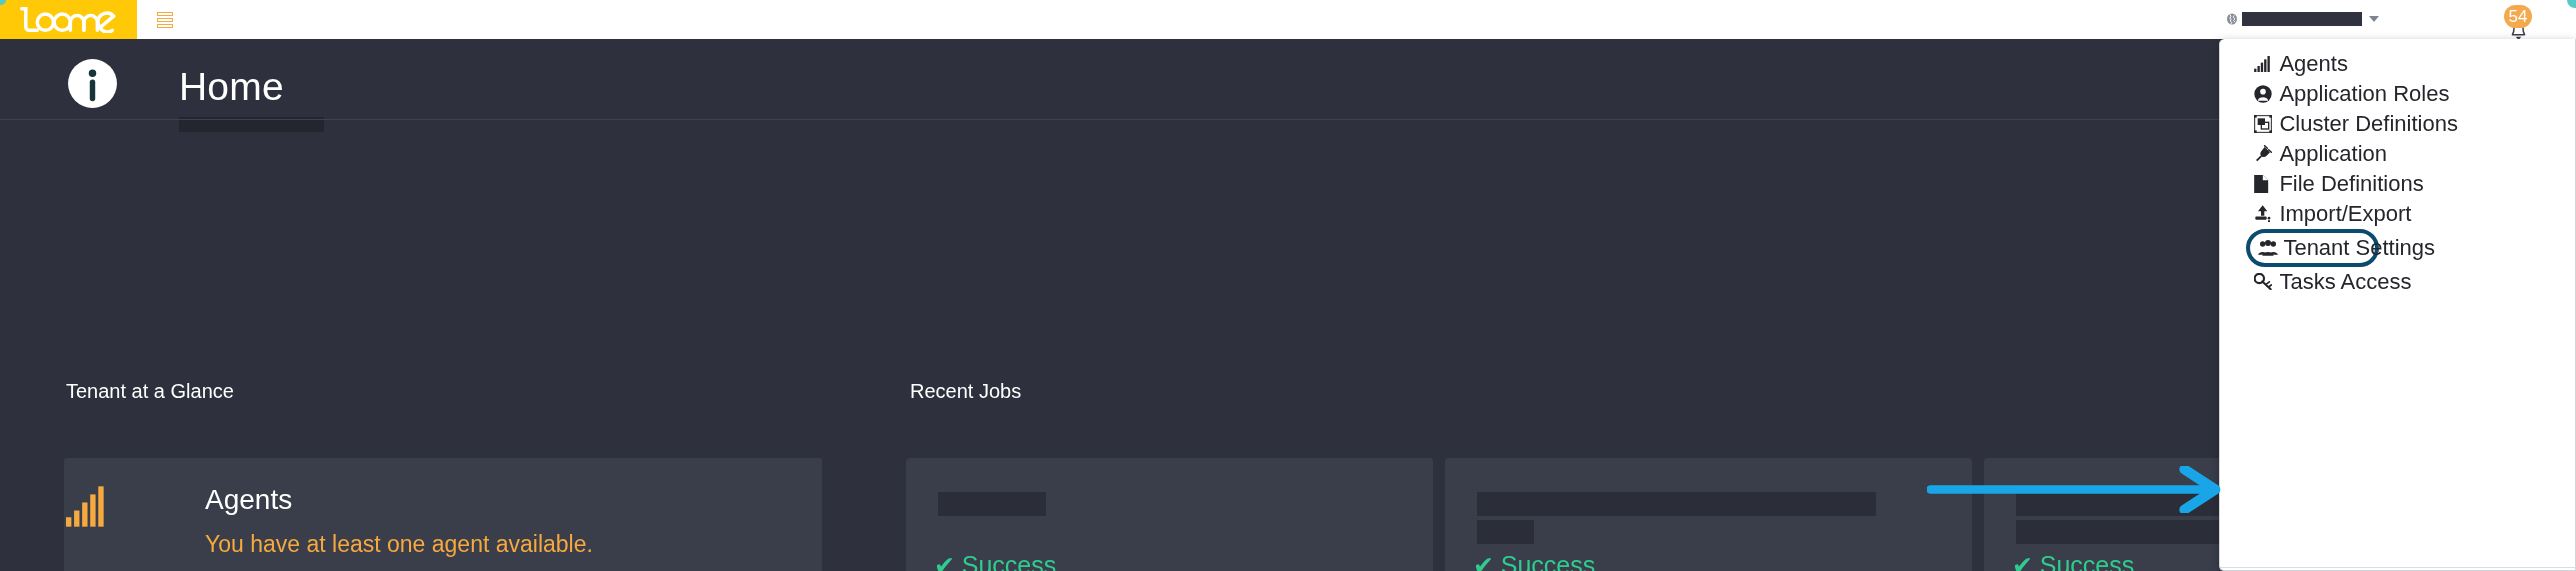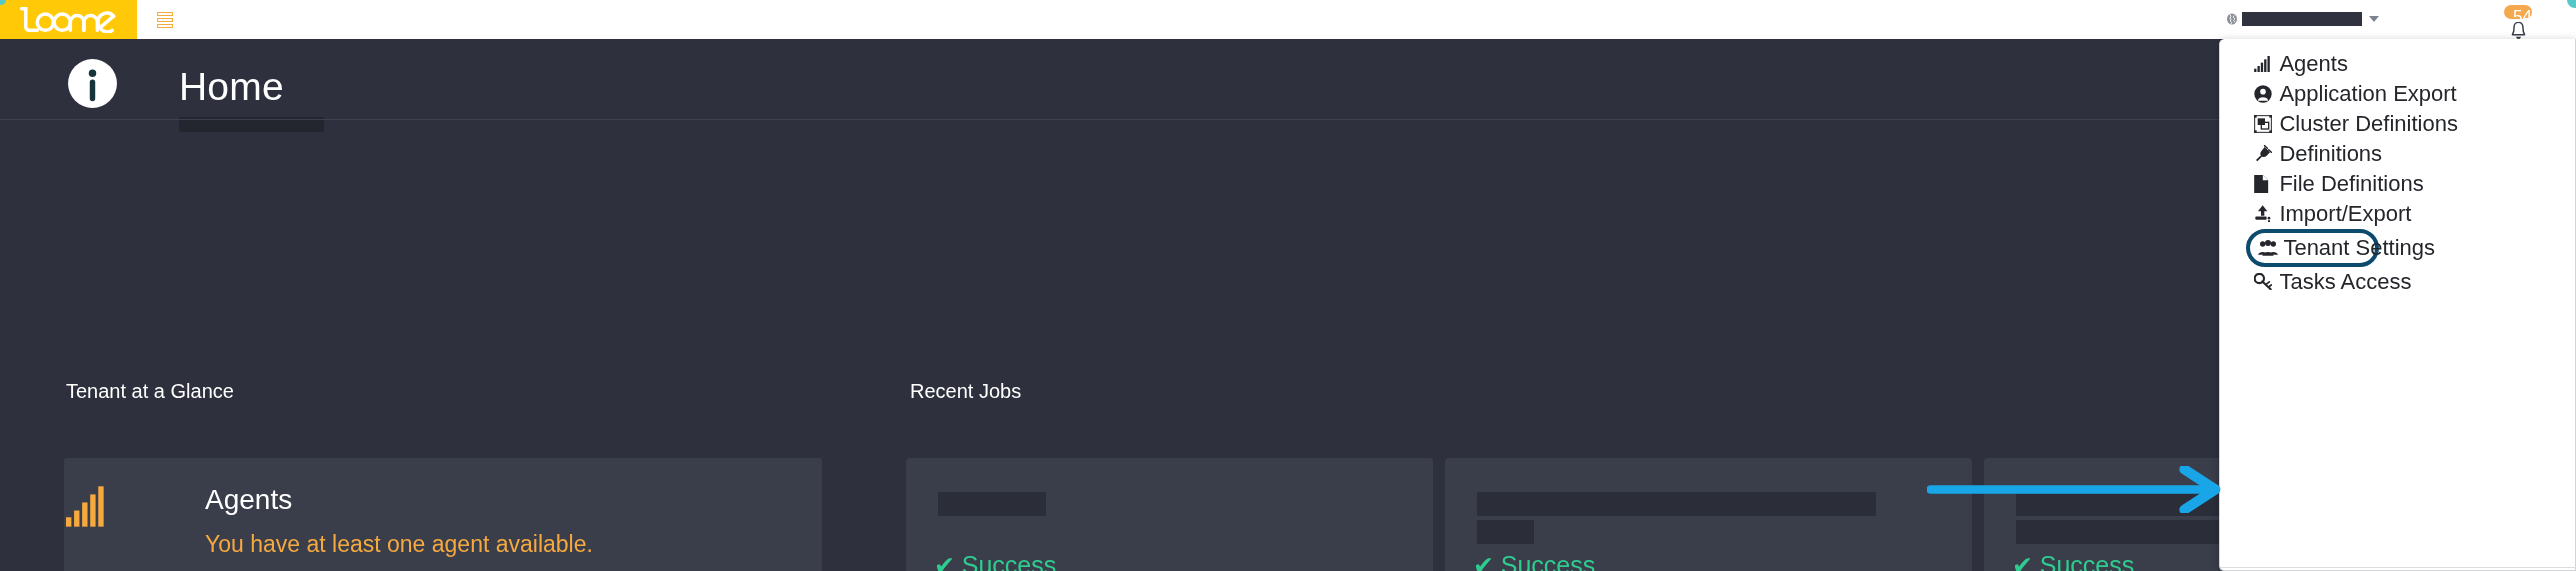--- a/index.html
+++ b/index.html
@@ -102,27 +102,27 @@
     top: 5.4px;
     width: 38px;
     height: 32px;
     cursor: pointer;
   }
   #bell-badge {
     position: absolute;
     left: 4px;
     top: 0px;
     min-width: 28px;
-    height: 14px;
+    height: 23px;
     border-radius: 11.5px;
     background: #f4a94e;
     color: #ffffff;
     font-size: 17px;
     line-height: 23px;
-    text-align: right;
+    text-align: center;
     z-index: 2;
   }
   #bell-glyph {
     position: absolute;
     left: 5.4px;
     top: 12px;
     z-index: 1;
   }
 
   
@@ -403,21 +403,21 @@
   </div>
 
   <div class="menu-item">
     <span class="menu-icon">
       <svg width="18" height="18" viewBox="0 0 27 27">
         <circle cx="13.5" cy="13.5" r="13" fill="#24262b"></circle>
         <circle cx="13.5" cy="10" r="4.2" fill="#ffffff"></circle>
         <path d="M5.5 23.5 a8.5 7.5 0 0 1 16 0 z" fill="#ffffff"></path>
       </svg>
     </span>
-    <span class="menu-label">Application Export</span>
+    <span class="menu-label">Application Roles</span>
   </div>
 
   <div class="menu-item">
     <span class="menu-icon">
       <svg width="18" height="18" viewBox="0 0 27 27">
         <rect x="1" y="1" width="25" height="25" fill="none" stroke="#24262b" stroke-width="1.5"></rect>
         <rect x="0" y="0" width="4" height="4" fill="#24262b"></rect>
         <rect x="23" y="0" width="4" height="4" fill="#24262b"></rect>
         <rect x="0" y="23" width="4" height="4" fill="#24262b"></rect>
         <rect x="23" y="23" width="4" height="4" fill="#24262b"></rect>
@@ -429,21 +429,21 @@
   </div>
 
   <div class="menu-item">
     <span class="menu-icon">
       <svg width="18" height="18" viewBox="0 0 27 27">
         <path d="M16 3 L24 11 L19 16 A6.5 6.5 0 0 1 9.5 16 L3 22.5 L5 24.5 L11.5 18 A6.5 6.5 0 0 1 11.5 8.5 Z" fill="#24262b"></path>
         <line x1="16" y1="1" x2="20" y2="5" stroke="#24262b" stroke-width="2.2" stroke-linecap="round"></line>
         <line x1="22" y1="7" x2="26" y2="11" stroke="#24262b" stroke-width="2.2" stroke-linecap="round"></line>
       </svg>
     </span>
-    <span class="menu-label">Definitions</span>
+    <span class="menu-label">Application</span>
   </div>
 
   <div class="menu-item">
     <span class="menu-icon">
       <svg width="15" height="18" viewBox="0 0 22 27">
         <path d="M0 0 H13 L21 8 V27 H0 Z" fill="#24262b"></path>
         <path d="M13 0 L21 8 H13 Z" fill="#ffffff"></path>
       </svg>
     </span>
     <span class="menu-label">File Definitions</span>

